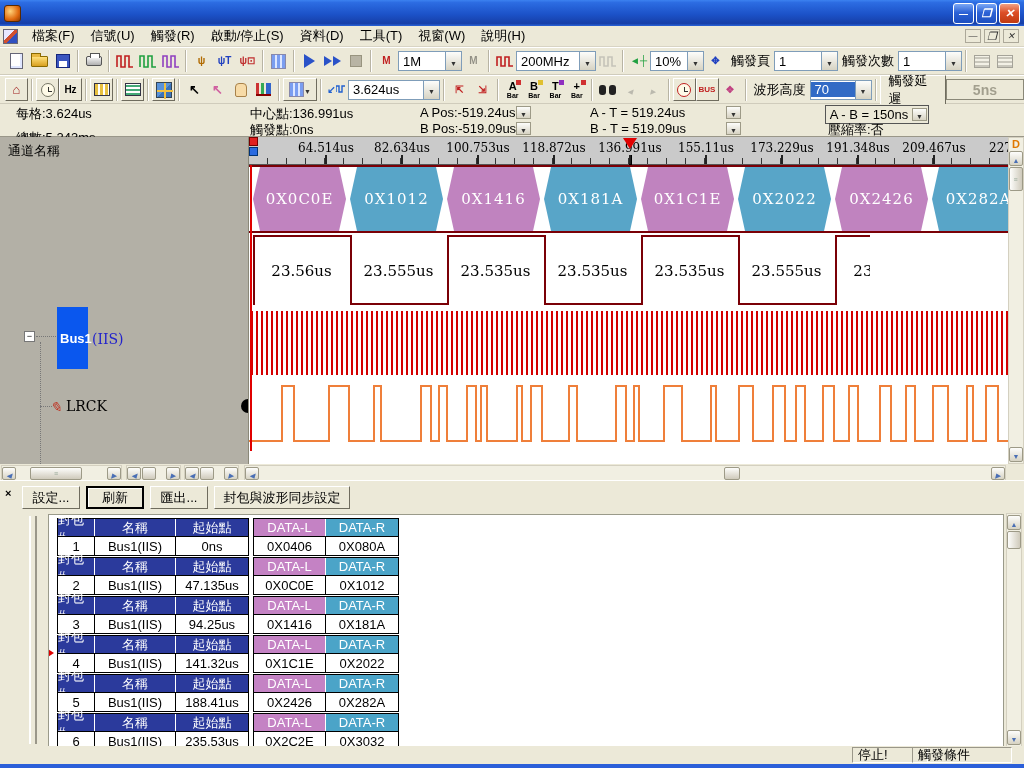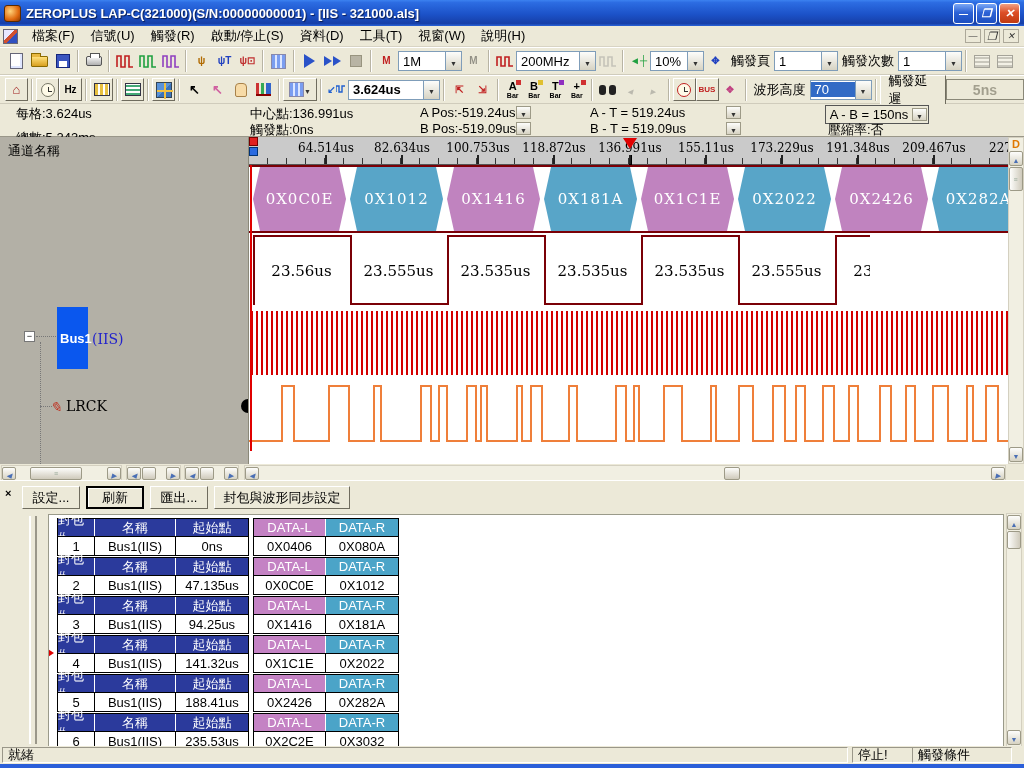--- a/index.html
+++ b/index.html
@@ -160,21 +160,20 @@
 
 #statusbar{position:absolute;left:0;top:746px;width:1024px;height:18px;background:#ece9d8}
 .sp{position:absolute;top:1px;height:16px;border:1px solid;border-color:#9a9789 #fff #fff #9a9789;font-size:13px;padding:0 5px;display:flex;align-items:center}
 #bluestrip{position:absolute;left:0;top:764px;width:1024px;height:4px;background:#2b5fd9}
 </style>
 </head>
 <body>
 
 <div id="titlebar">
   <div id="app-icon"></div>
-  <span id="title-text">ZEROPLUS LAP-C(321000)(S/N:00000000001) - [IIS - 321000.als]</span>
   <div id="win-btns">
     <div class="wbtn b-min">
         <i class="g-min"></i>
       </div>
     <div class="wbtn b-res">
         <i class="g-res"></i>
       </div>
     <div class="wbtn b-cls">
         <i class="g-x"></i>
       </div>
@@ -366,21 +365,21 @@
       <i class="i-xbar"></i>
       <i class="g-dn"></i>
     </div>
   <div class="sep"></div>
   <div class="tb">
       <span class="i-txt" style="color:#2060d0">↙<svg width="10" height="8">
           <path d="M0 7V1h3v6h3V1h3" fill="none" stroke="#2060d0" stroke-width="1.4"></path>
         </svg></span>
     </div>
   <div class="combo" style="width:92px">
-    <span class="combo-val" style="font-weight:bold">3.624us</span>
+    <span class="combo-val" style="font-weight:normal">3.624us</span>
     <span class="combo-btn">
         <i class="g-dn"></i>
       </span>
   </div>
   <div class="sep"></div>
   <div class="tb">
       <span class="i-txt" style="color:#c02020">⇱</span>
     </div>
   <div class="tb">
       <span class="i-txt" style="color:#c02020">⇲</span>
@@ -800,23 +799,20 @@
       <i class="g-up"></i>
     </div>
   <div class="vthumb" style="height:18px"></div>
   <div class="vfill"></div>
   <div class="sbtn">
       <i class="g-dn2"></i>
     </div>
 </div>
 
 <div id="statusbar">
-  <div class="sp" style="left:2px;width:846px">
-      <span>就緒</span>
-    </div>
   <div class="sp" style="left:852px;width:76px">
       <span>停止!</span>
     </div>
   <div class="sp" style="left:912px;width:100px">
       <span>觸發條件</span>
     </div>
 </div>
 <div id="bluestrip"></div>
 
 </body></html>

